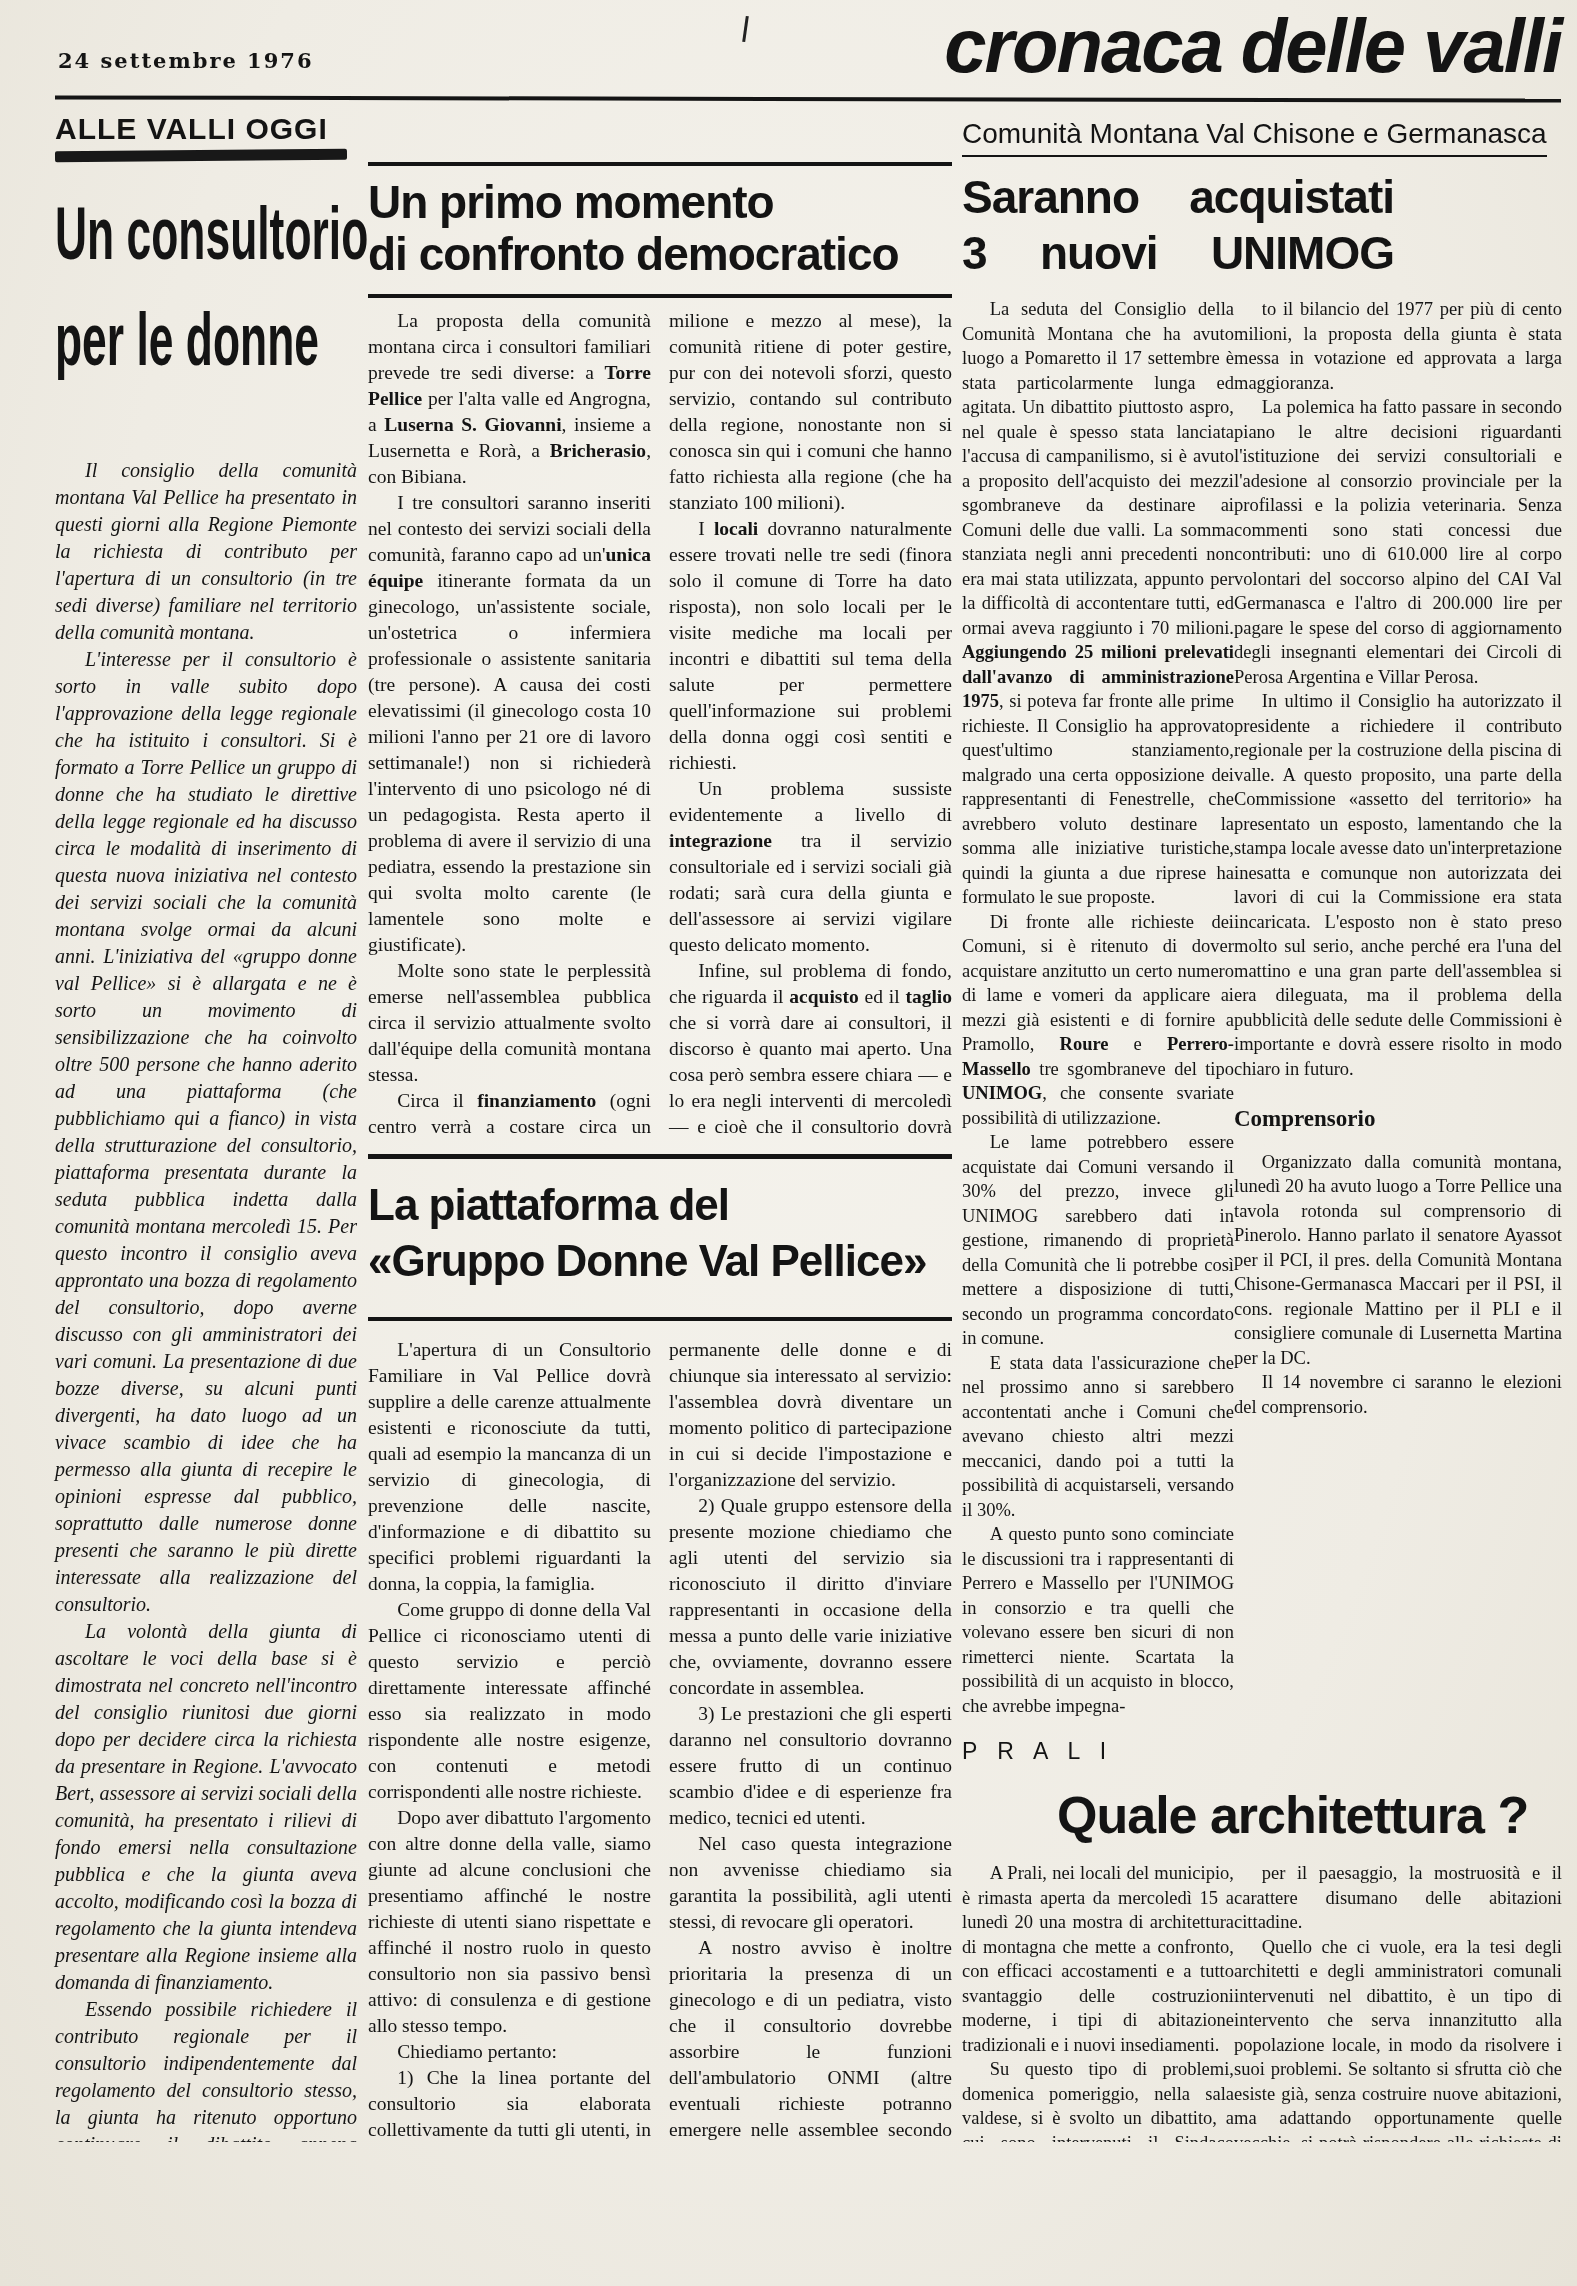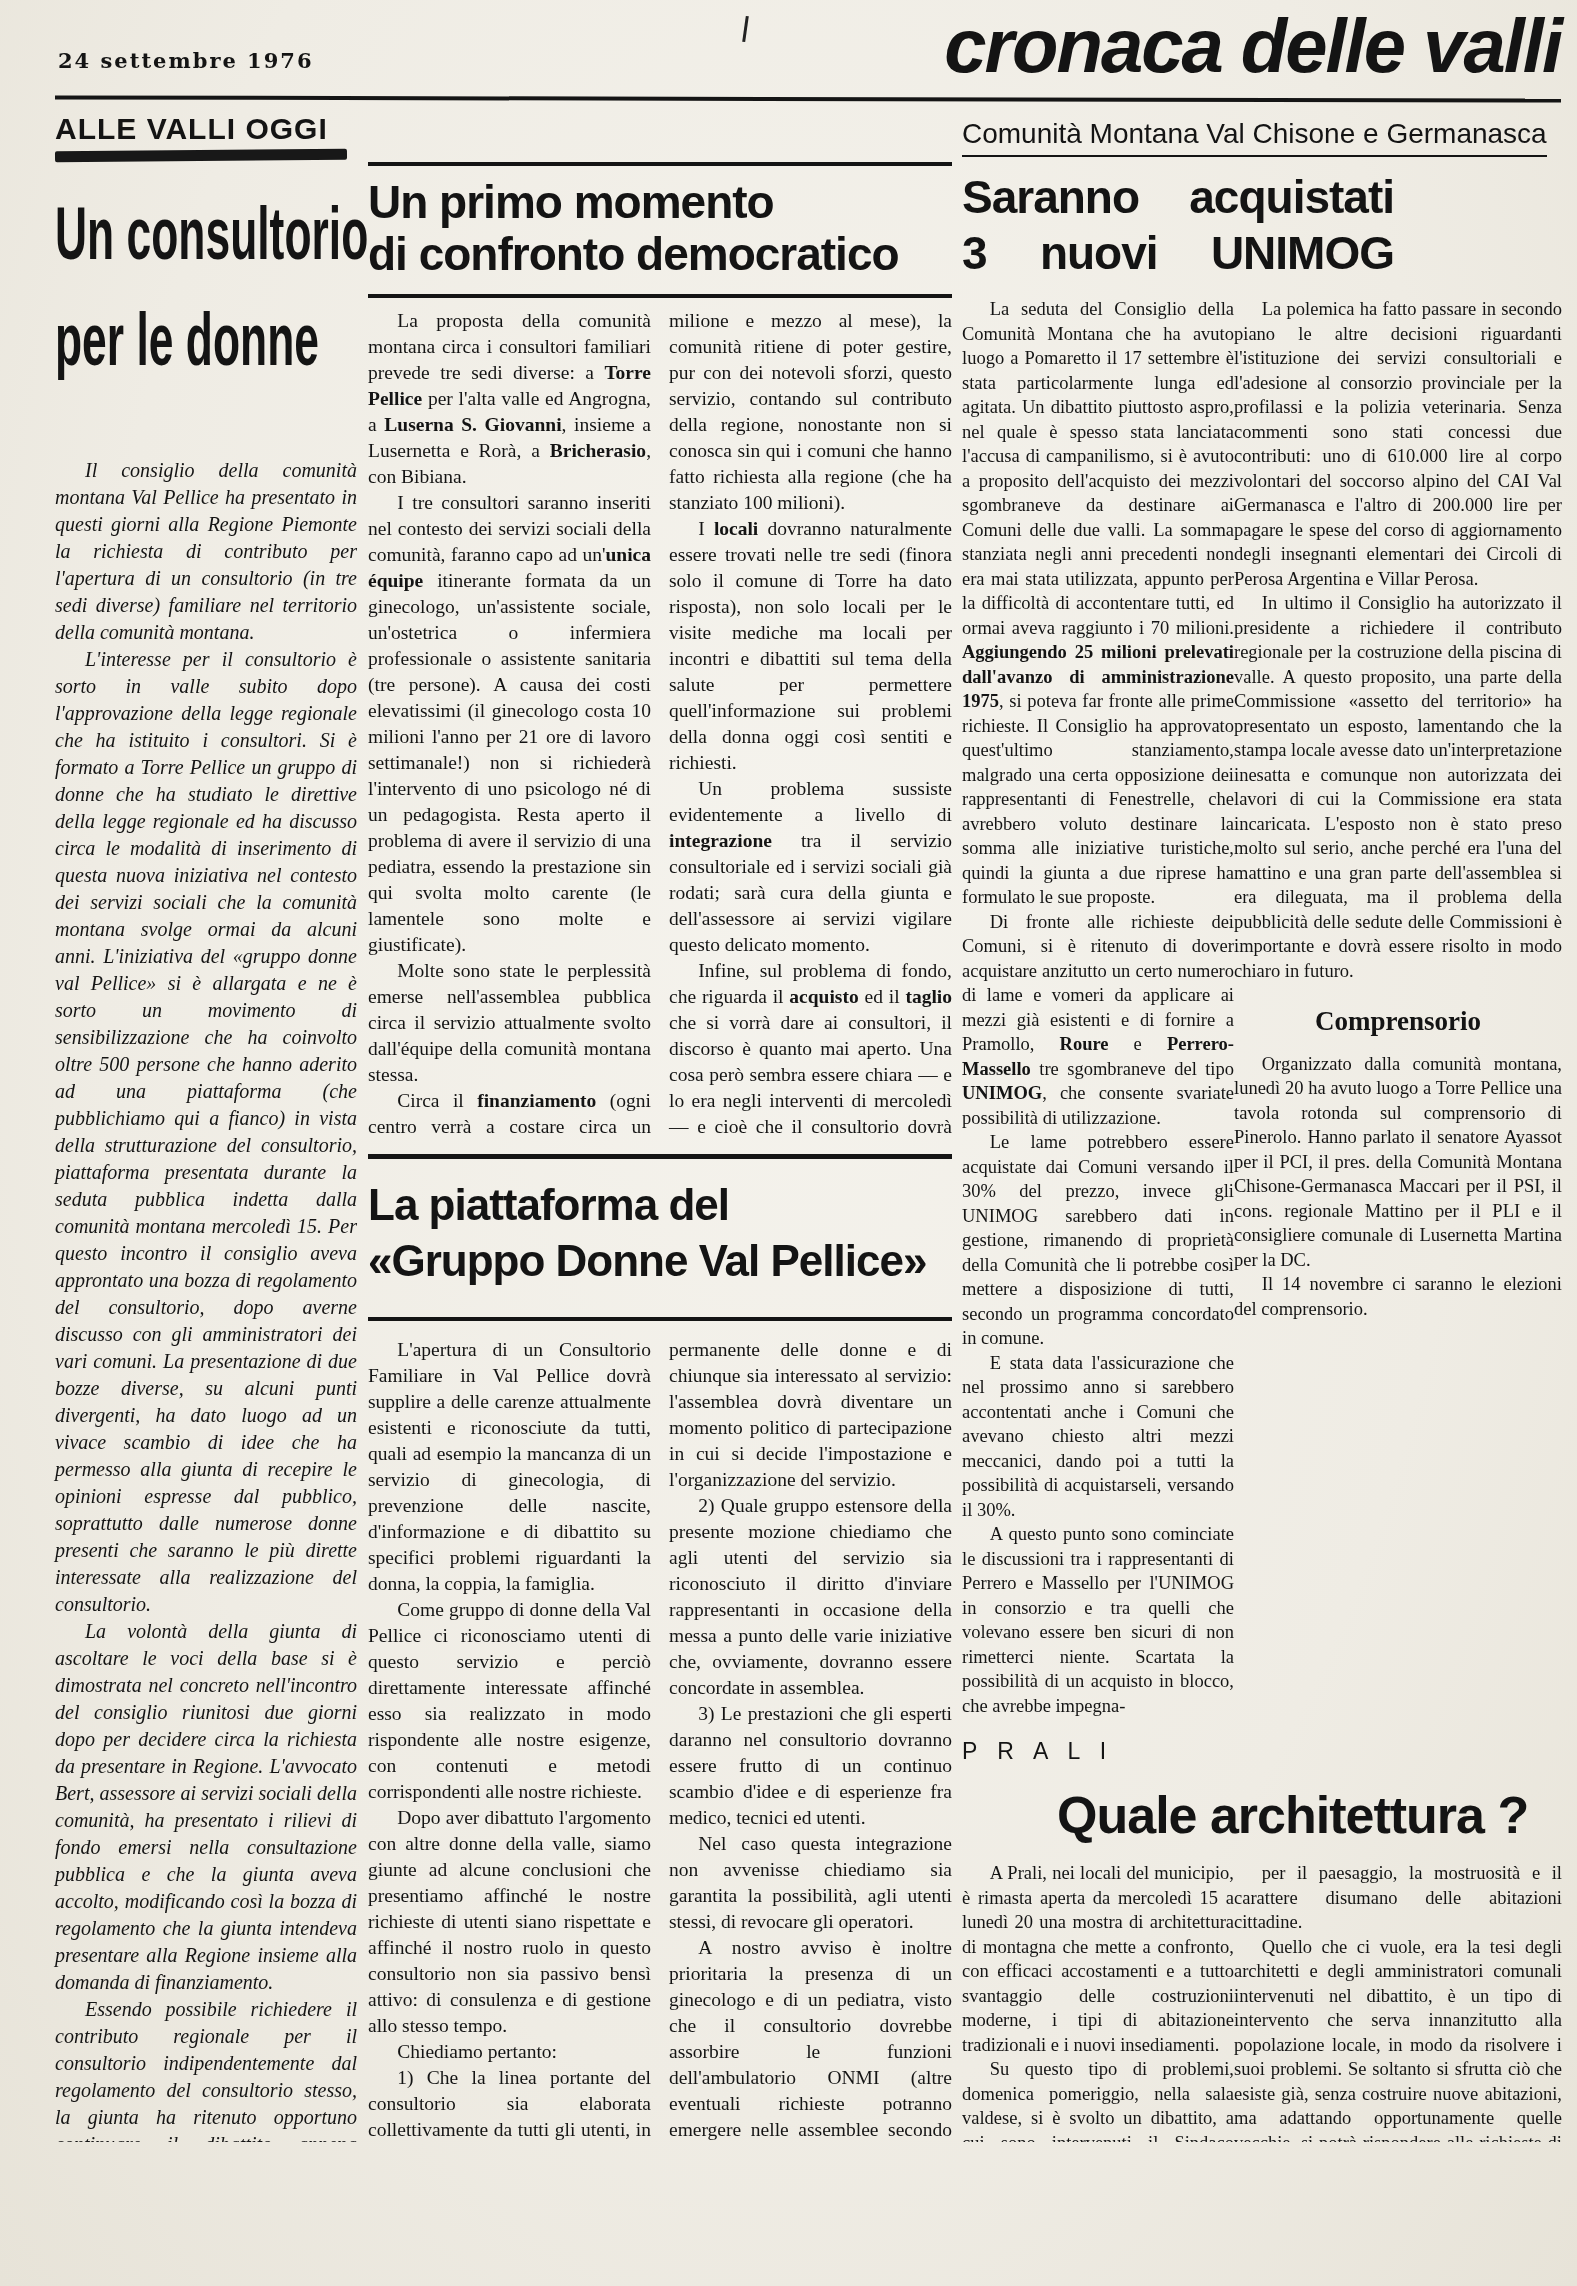--- a/index.html
+++ b/index.html
@@ -53,22 +53,22 @@
   .piatt-body{column-count:2;column-gap:18px;column-fill:auto;height:946px;overflow:hidden;
         font-size:19.5px;line-height:26px;}
 
   
   .right{position:absolute;left:962px;top:118px;width:600px;}
   .unimog-headline{width:432px;margin-top:12px;}
   .unimog-headline .hl{font-family:"Liberation Sans",sans-serif;font-weight:800;font-size:46px;
         line-height:56px;text-align:justify;text-align-last:justify;letter-spacing:-1px;}
   .cols2{display:grid;grid-template-columns:272px 1fr;margin-top:16px;
         font-size:18.5px;line-height:24.5px;}
-  .compr-heading{font-family:"Liberation Serif",serif;font-weight:bold;font-size:27px;
-        text-align:center;margin:26px 0 18px;}
+  .compr-heading{font-family:"Liberation Serif",serif;font-weight:bold;font-size:23px;
+        text-align:left;margin:26px 0 18px;}
   .prali-kicker{font-family:"Liberation Sans",sans-serif;font-size:23px;letter-spacing:7px;
         padding-right:30px;margin-top:20px;font-weight:500;}
   .prali-headline{font-family:"Liberation Sans",sans-serif;font-weight:800;font-size:52px;
         letter-spacing:-1px;padding-left:95px;margin:20px 0 4px;white-space:nowrap;}
 </style>
 </head>
 <body>
 
 <div class="page">
 
@@ -135,20 +135,21 @@
     <div class="cols2">
       <div>
           <p class="para">La seduta del Consiglio della Comunità Montana che ha avuto luogo a Pomaretto il 17 settembre è stata particolarmente lunga ed agitata. Un dibattito piuttosto aspro, nel quale è spesso stata lanciata l'accusa di campanilismo, si è avuto a proposito dell'acquisto dei mezzi sgombraneve da destinare ai Comuni delle due valli. La somma stanziata negli anni precedenti non era mai stata utilizzata, appunto per la difficoltà di accontentare tutti, ed ormai aveva raggiunto i 70 milioni. <b>Aggiungendo 25 milioni prelevati dall'avanzo di amministrazione 1975</b>, si poteva far fronte alle prime richieste. Il Consiglio ha approvato quest'ultimo stanziamento, malgrado una certa opposizione dei rappresentanti di Fenestrelle, che avrebbero voluto destinare la somma alle iniziative turistiche, quindi la giunta a due riprese ha formulato le sue proposte.</p>
           <p class="para">Di fronte alle richieste dei Comuni, si è ritenuto di dover acquistare anzitutto un certo numero di lame e vomeri da applicare ai mezzi già esistenti e di fornire a Pramollo, <b>Roure</b> e <b>Perrero-Massello</b> tre sgombraneve del tipo <b>UNIMOG</b>, che consente svariate possibilità di utilizzazione.</p>
           <p class="para">Le lame potrebbero essere acquistate dai Comuni versando il 30% del prezzo, invece gli UNIMOG sarebbero dati in gestione, rimanendo di proprietà della Comunità che li potrebbe così mettere a disposizione di tutti, secondo un programma concordato in comune.</p>
           <p class="para">E stata data l'assicurazione che nel prossimo anno si sarebbero accontentati anche i Comuni che avevano chiesto altri mezzi meccanici, dando poi a tutti la possibilità di acquistarseli, versando il 30%.</p>
           <p class="para">A questo punto sono cominciate le discussioni tra i rappresentanti di Perrero e Massello per l'UNIMOG in consorzio e tra quelli che volevano essere ben sicuri di non rimetterci niente. Scartata la possibilità di un acquisto in blocco, che avrebbe impegna-</p>
         </div>
       <div>
         <div>
+            <p class="para">to il bilancio del 1977 per più di cento milioni, la proposta della giunta è stata messa in votazione ed approvata a larga maggioranza.</p>
             <p class="para">La polemica ha fatto passare in secondo piano le altre decisioni riguardanti l'istituzione dei servizi consultoriali e l'adesione al consorzio provinciale per la profilassi e la polizia veterinaria. Senza commenti sono stati concessi due contributi: uno di 610.000 lire al corpo volontari del soccorso alpino del CAI Val Germanasca e l'altro di 200.000 lire per pagare le spese del corso di aggiornamento degli insegnanti elementari dei Circoli di Perosa Argentina e Villar Perosa.</p>
             <p class="para">In ultimo il Consiglio ha autorizzato il presidente a richiedere il contributo regionale per la costruzione della piscina di valle. A questo proposito, una parte della Commissione «assetto del territorio» ha presentato un esposto, lamentando che la stampa locale avesse dato un'interpretazione inesatta e comunque non autorizzata dei lavori di cui la Commissione era stata incaricata. L'esposto non è stato preso molto sul serio, anche perché era l'una del mattino e una gran parte dell'assemblea si era dileguata, ma il problema della pubblicità delle sedute delle Commissioni è importante e dovrà essere risolto in modo chiaro in futuro.</p>
           </div>
         <div class="compr-heading">Comprensorio</div>
         <div>
             <p class="para">Organizzato dalla comunità montana, lunedì 20 ha avuto luogo a Torre Pellice una tavola rotonda sul comprensorio di Pinerolo. Hanno parlato il senatore Ayassot per il PCI, il pres. della Comunità Montana Chisone-Germanasca Maccari per il PSI, il cons. regionale Mattino per il PLI e il consigliere comunale di Lusernetta Martina per la DC.</p>
             <p class="para">Il 14 novembre ci saranno le elezioni del comprensorio.</p>
           </div>
       </div>
     </div>

